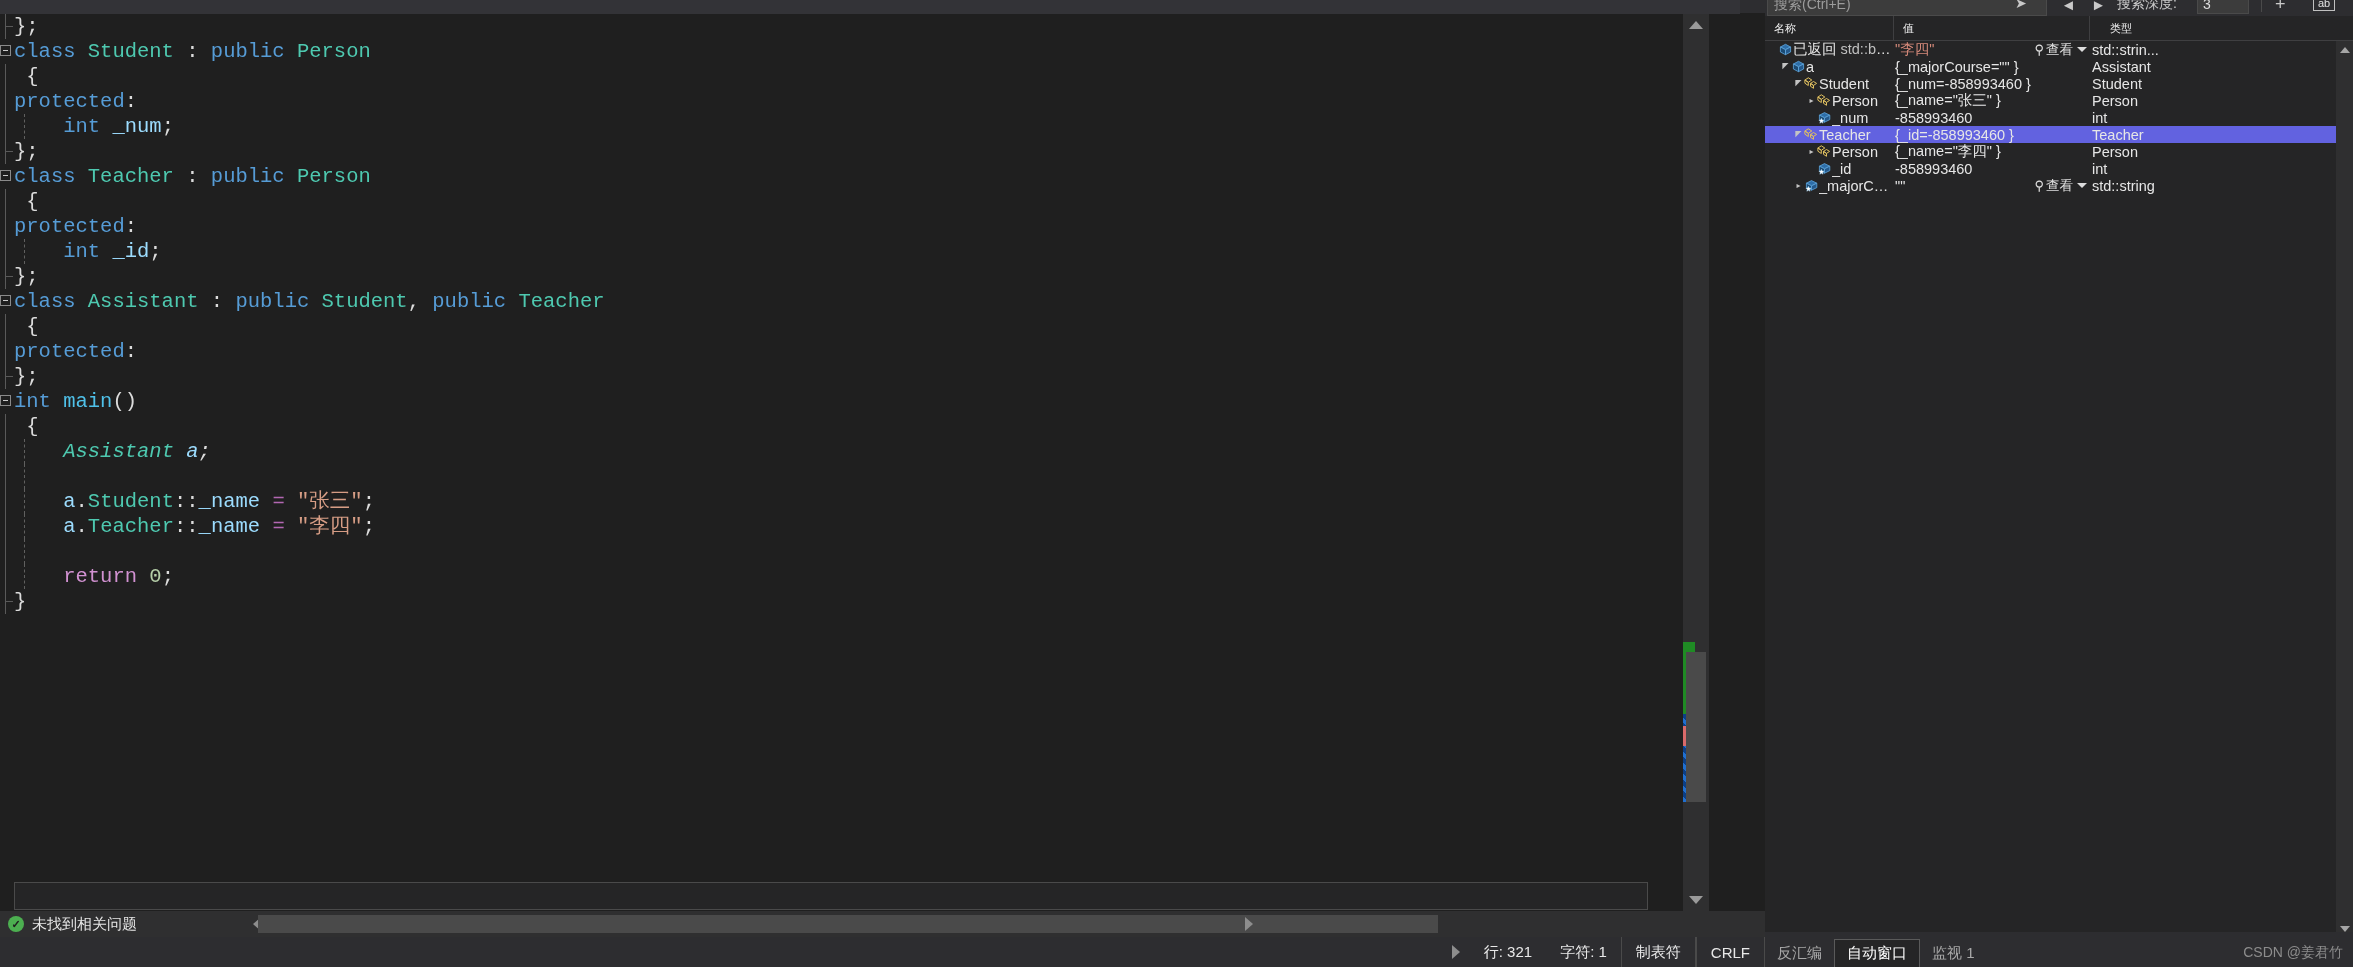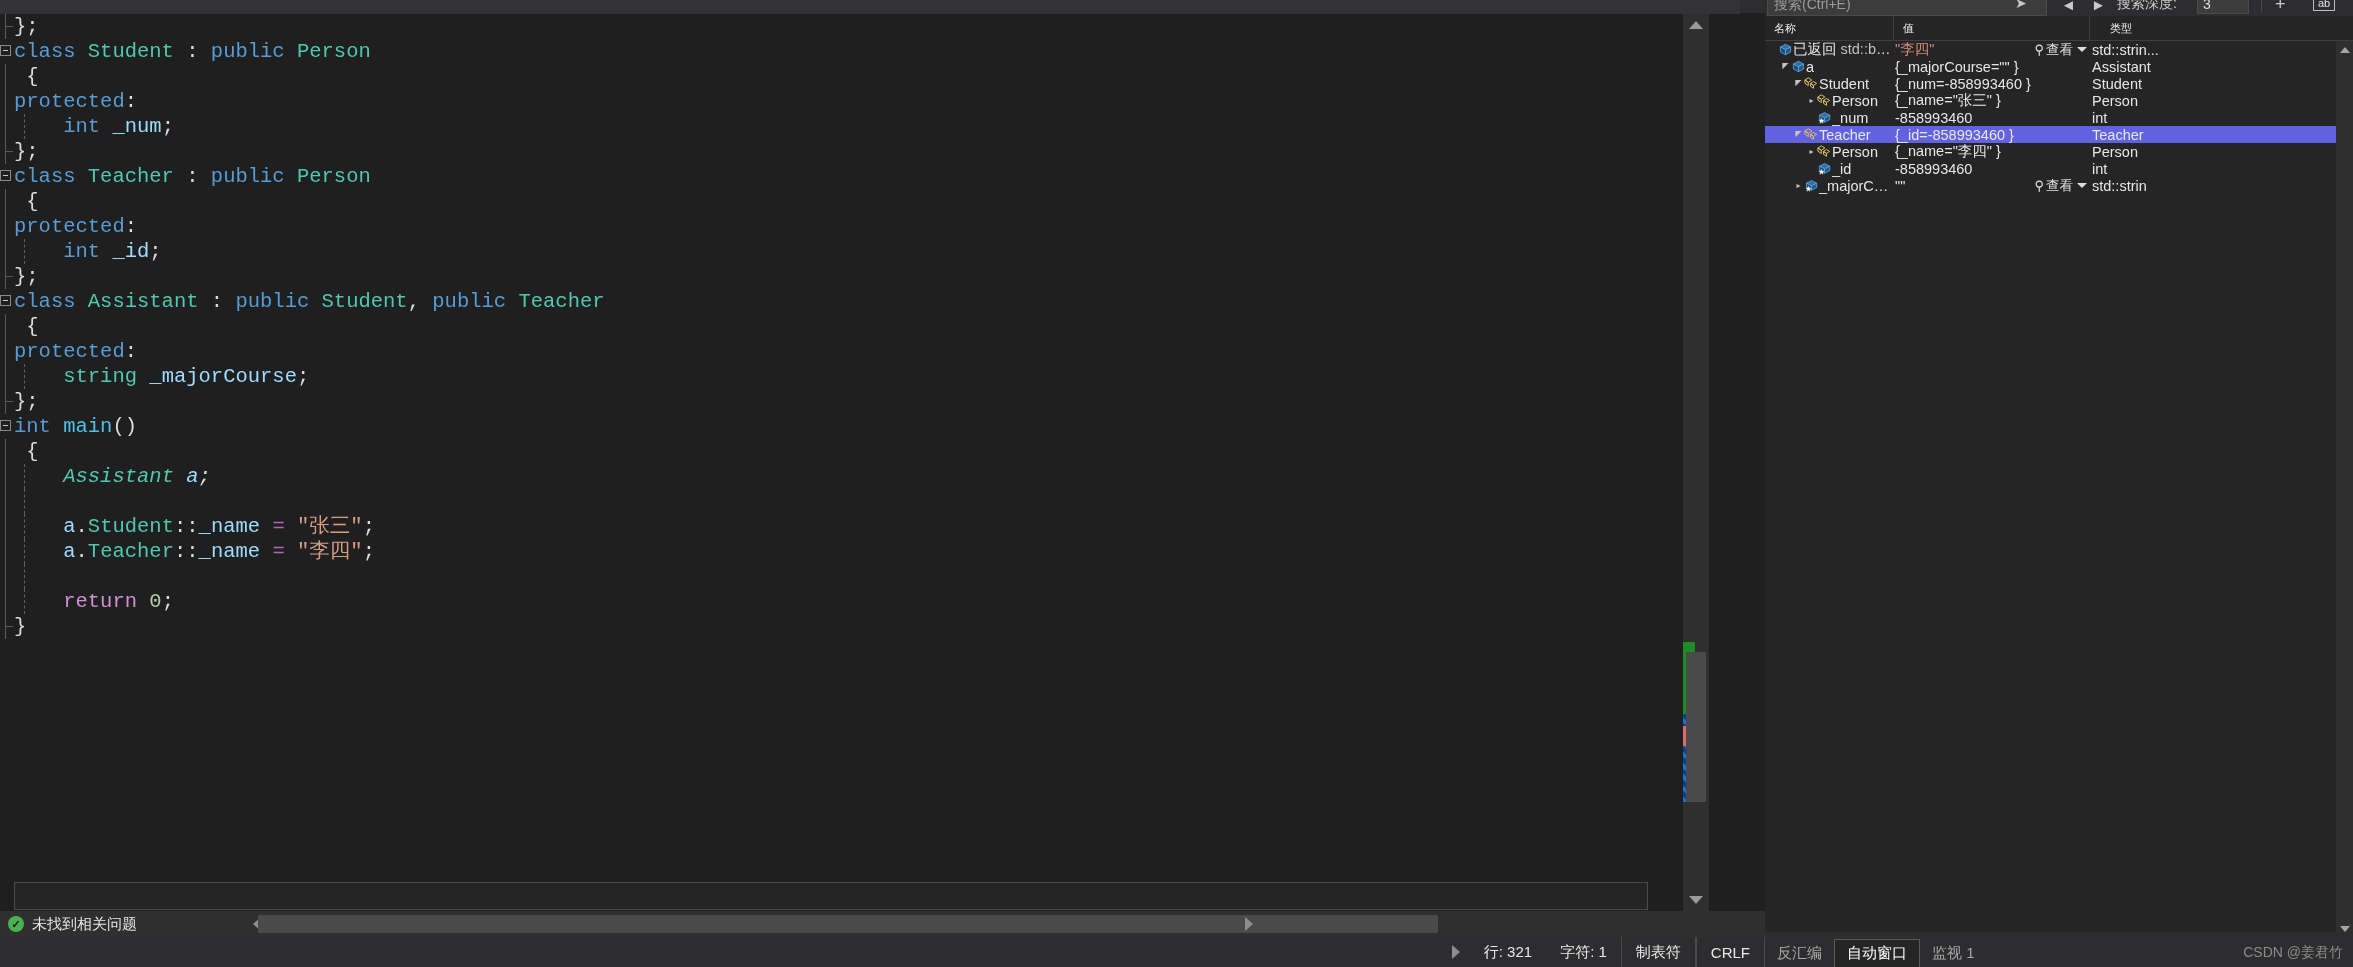--- a/index.html
+++ b/index.html
@@ -305,21 +305,20 @@
           <div class="code-line"><div class="fold-bar"></div><div class="indent-guide" style="left: 24px;"></div><span style="margin-left: 12px;"><span class="tok c-plain">    </span><span class="tok c-kw">int</span><span class="tok c-plain"> </span><span class="tok c-var">_num</span><span class="tok c-punct">;</span></span></div>
           <div class="code-line"><div class="fold-bar end"></div><span style="margin-left: 12px;"><span class="tok c-punct">};</span></span></div>
           <div class="code-line"><div class="fold-box"></div><span style="margin-left: 12px;"><span class="tok c-kw">class </span><span class="tok c-type">Teacher</span><span class="tok c-punct"> : </span><span class="tok c-kw">public </span><span class="tok c-type">Person</span></span></div>
           <div class="code-line"><div class="fold-bar"></div><span style="margin-left: 12px;"><span class="tok c-punct"> {</span></span></div>
           <div class="code-line"><div class="fold-bar"></div><span style="margin-left: 12px;"><span class="tok c-kw">protected</span><span class="tok c-punct">:</span></span></div>
           <div class="code-line"><div class="fold-bar"></div><div class="indent-guide" style="left: 24px;"></div><span style="margin-left: 12px;"><span class="tok c-plain">    </span><span class="tok c-kw">int</span><span class="tok c-plain"> </span><span class="tok c-var">_id</span><span class="tok c-punct">;</span></span></div>
           <div class="code-line"><div class="fold-bar end"></div><span style="margin-left: 12px;"><span class="tok c-punct">};</span></span></div>
           <div class="code-line"><div class="fold-box"></div><span style="margin-left: 12px;"><span class="tok c-kw">class </span><span class="tok c-type">Assistant</span><span class="tok c-punct"> : </span><span class="tok c-kw">public </span><span class="tok c-type">Student</span><span class="tok c-punct">, </span><span class="tok c-kw">public </span><span class="tok c-type">Teacher</span></span></div>
           <div class="code-line"><div class="fold-bar"></div><span style="margin-left: 12px;"><span class="tok c-punct"> {</span></span></div>
           <div class="code-line"><div class="fold-bar"></div><span style="margin-left: 12px;"><span class="tok c-kw">protected</span><span class="tok c-punct">:</span></span></div>
-          <div class="code-line"><div class="fold-bar"></div><div class="indent-guide" style="left: 24px;"></div><span style="margin-left: 12px;"><span class="tok c-plain">    </span><span class="tok c-type">string</span><span class="tok c-plain"> </span><span class="tok c-var">_majorCourse</span><span class="tok c-punct">;</span></span></div>
           <div class="code-line"><div class="fold-bar end"></div><span style="margin-left: 12px;"><span class="tok c-punct">};</span></span></div>
           <div class="code-line"><div class="fold-box"></div><span style="margin-left: 12px;"><span class="tok c-kw">int </span><span class="tok c-fn">main</span><span class="tok c-punct">()</span></span></div>
           <div class="code-line"><div class="fold-bar"></div><span style="margin-left: 12px;"><span class="tok c-punct"> {</span></span></div>
           <div class="code-line"><div class="fold-bar"></div><div class="indent-guide" style="left: 24px;"></div><span style="margin-left: 12px; font-style: italic;"><span class="tok c-plain">    </span><span class="tok c-type">Assistant</span><span class="tok c-plain"> </span><span class="tok c-var">a</span><span class="tok c-punct">;</span></span></div>
           <div class="code-line"><div class="fold-bar"></div><div class="indent-guide" style="left: 24px;"></div><span style="margin-left: 12px;"></span></div>
           <div class="code-line"><div class="fold-bar"></div><div class="indent-guide" style="left: 24px;"></div><span style="margin-left: 12px;"><span class="tok c-plain">    </span><span class="tok c-var">a</span><span class="tok c-punct">.</span><span class="tok c-type">Student</span><span class="tok c-punct">::</span><span class="tok c-var">_name</span><span class="tok c-plain"> </span><span class="tok c-op">=</span><span class="tok c-plain"> </span><span class="tok c-str">"张三"</span><span class="tok c-punct">;</span></span></div>
           <div class="code-line"><div class="fold-bar"></div><div class="indent-guide" style="left: 24px;"></div><span style="margin-left: 12px;"><span class="tok c-plain">    </span><span class="tok c-var">a</span><span class="tok c-punct">.</span><span class="tok c-type">Teacher</span><span class="tok c-punct">::</span><span class="tok c-var">_name</span><span class="tok c-plain"> </span><span class="tok c-op">=</span><span class="tok c-plain"> </span><span class="tok c-str">"李四"</span><span class="tok c-punct">;</span></span></div>
           <div class="code-line"><div class="fold-bar"></div><div class="indent-guide" style="left: 24px;"></div><span style="margin-left: 12px;"></span></div>
           <div class="code-line"><div class="fold-bar"></div><div class="indent-guide" style="left: 24px;"></div><span style="margin-left: 12px;"><span class="tok c-plain">    </span><span class="tok c-ret">return</span><span class="tok c-plain"> </span><span class="tok c-num">0</span><span class="tok c-punct">;</span></span></div>
           <div class="code-line"><div class="fold-bar end"></div><span style="margin-left: 12px;"><span class="tok c-punct">}</span></span></div>
@@ -570,21 +569,21 @@
             </div>
             <div class="wcell w-value">
               <span class="v-empty">""</span>
               <span class="magnifier-view">
                 <span class="mag-glyph">⚲</span>
                 <span>查看</span>
                 <span class="caret-dn"></span>
               </span>
             </div>
             <div class="wcell w-type">
-              <span>std::strin</span>
+              <span>std::string</span>
             </div>
           </div>
         </div>
       <div id="watch-vscroll">
         <div id="wvs-up">
             <div class="tri-up"></div>
           </div>
         <div id="wvs-down">
             <div class="tri-down"></div>
           </div>

